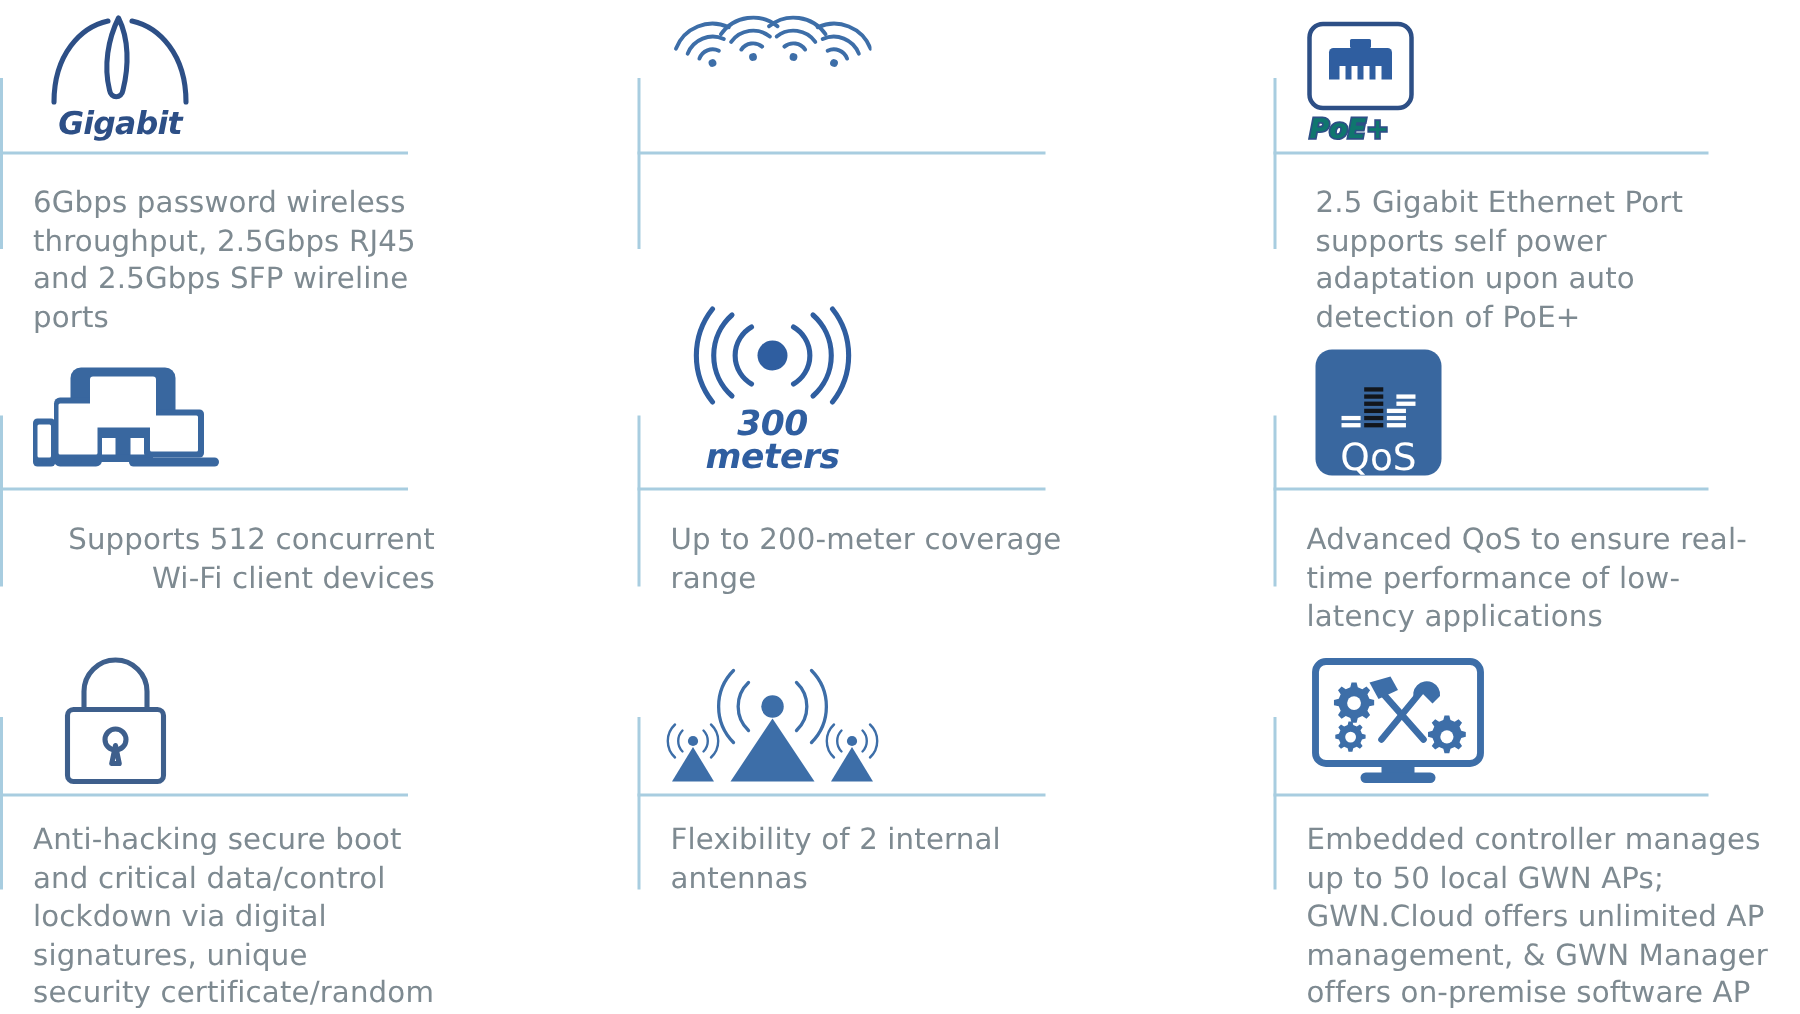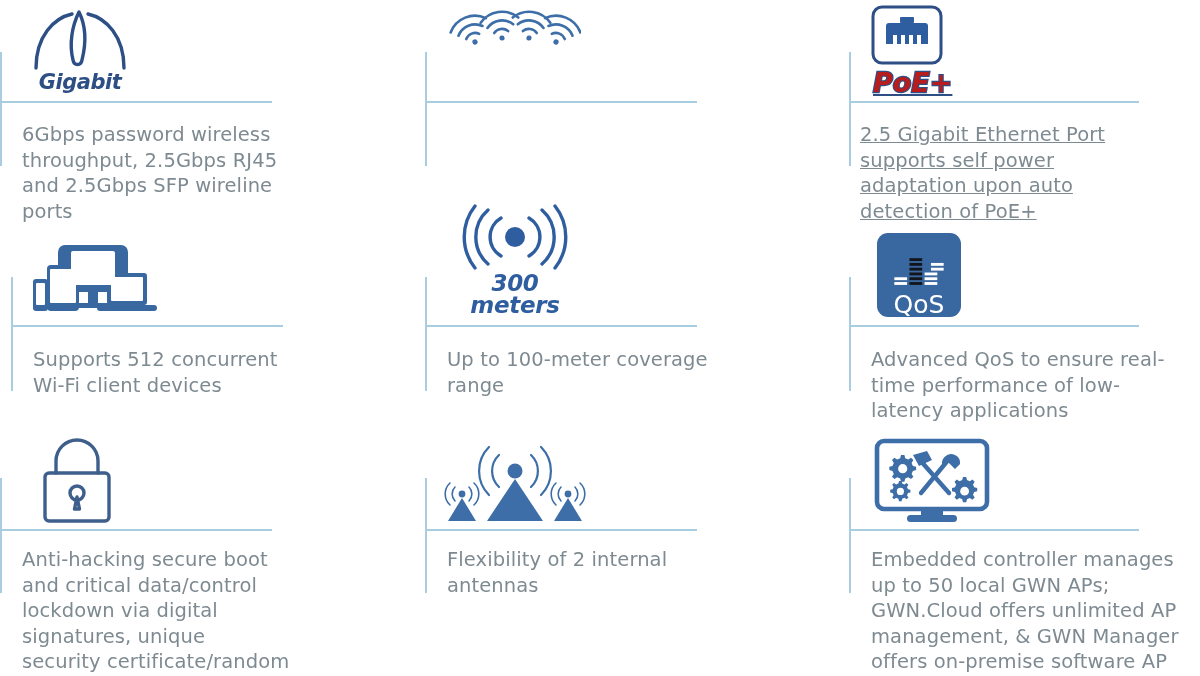--- a/index.html
+++ b/index.html
@@ -96,29 +96,28 @@
   }
   .wordmark {
     font-size: 21px;
     font-weight: bold;
     font-style: italic;
     color: #2d4f86;
     letter-spacing: -0.5px;
     line-height: 1;
   }
   .wordmark-outline {
-    font-size: 27px;
+    font-size: 18px;
     font-weight: bold;
     font-style: italic;
-    color: #b91c1c;
+    color: #0f766e;
     -webkit-text-stroke: 2.3px #2d4f86;
     paint-order: stroke fill;
     letter-spacing: 0px;
     line-height: 1;
-    text-decoration: underline;
   }
   .wordmark-300 {
     font-size: 23px;
     font-weight: bold;
     font-style: italic;
     color: #2f5ea0;
     line-height: 0.98;
     letter-spacing: -0.3px;
     text-align: center;
   }
@@ -218,25 +217,25 @@
               <rect x="22" y="30" width="4" height="10"></rect>
               <rect x="30" y="30" width="4" height="10"></rect>
               <rect x="38" y="30" width="4" height="10"></rect>
               <rect x="46" y="30" width="4" height="10"></rect>
             </g>
           </svg>
           <div class="wordmark-outline" style="margin-top:4px; margin-left:2px;">PoE+</div>
         </div>
       </div>
 
-      <div class="desc" style="left:11px; top:122px; width:300px;text-decoration:underline;">2.5 Gigabit Ethernet Port supports self power adaptation upon auto detection of PoE+</div>
-    </div>
-  </div>
-
-  <div class="cell" style="left:11px; top:215px; width:300px; height:210px;">
+      <div class="desc" style="left:28px; top:122px; width:300px;">2.5 Gigabit Ethernet Port supports self power adaptation upon auto detection of PoE+</div>
+    </div>
+  </div>
+
+  <div class="cell" style="left:0px; top:215px; width:300px; height:210px;text-align:right;">
     <div class="cell-inner">
       <div class="vrule" style="top:62px; height:114px;"></div>
       <div class="hrule" style="left:0px; top:110px; width:272px;"></div>
 
       <div class="icon-box" style="left:20px; top:18px; width:140px; height:84px;">
         <svg width="128" height="76" viewBox="0 0 128 76" aria-hidden="true">
           <g fill="#39679f">
 
             <path d="M34 4 h56 a7 7 0 0 1 7 7 v40 h-70 v-40 a7 7 0 0 1 7 -7 z"></path>
             <rect x="57" y="51" width="10" height="12"></rect>
@@ -284,21 +283,21 @@
             </g>
             <circle cx="58" cy="33" r="10" fill="#2f5ea0"></circle>
           </svg>
           <div class="wordmark-300" style="margin-top:2px;">
             <div>300</div>
             <div>meters</div>
           </div>
         </div>
       </div>
 
-      <div class="desc" style="left:22px; top:132px; width:280px;">Up to 100-meter coverage range</div>
+      <div class="desc" style="left:22px; top:132px; width:280px;">Up to 200-meter coverage range</div>
     </div>
   </div>
 
   <div class="cell" style="left:849px; top:215px; width:340px; height:210px;">
     <div class="cell-inner">
       <div class="vrule" style="top:62px; height:114px;"></div>
       <div class="hrule" style="left:0px; top:110px; width:290px;"></div>
 
       <div class="icon-box" style="left:28px; top:14px; width:120px; height:88px;">
         <div class="blue-sq" style="width:84px; height:84px; justify-content:flex-start; padding-top:22px; box-sizing:border-box;">

